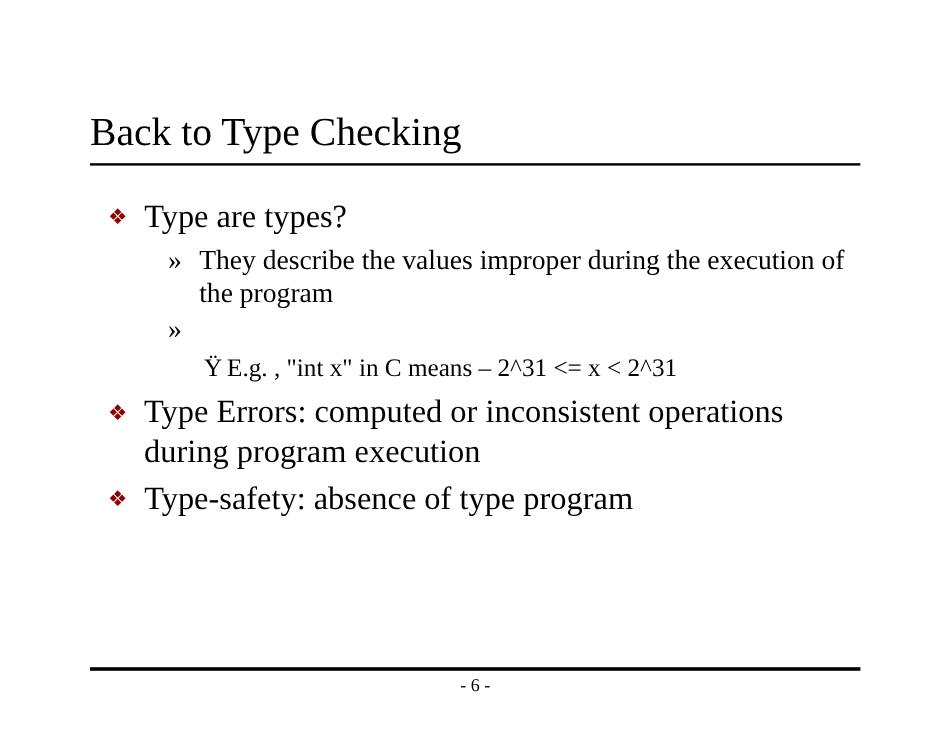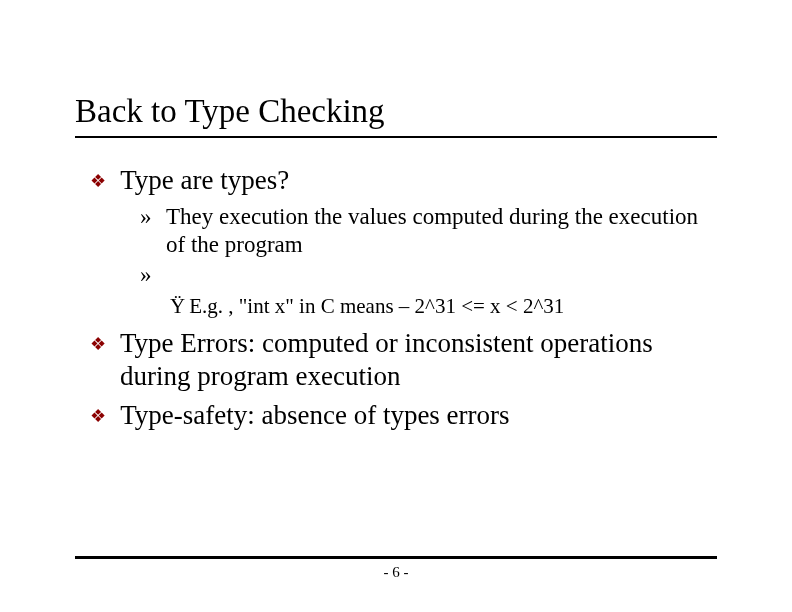--- a/index.html
+++ b/index.html
@@ -114,42 +114,42 @@
   <div class="body">
 
     <div class="lvl1">
       <span class="bullet">❖</span>
       <span>Type are types?</span>
     </div>
 
     <div class="lvl2-group">
       <div class="lvl2">
         <span class="bullet">»</span>
-        <span>They execution the values computed during the execution of the program</span>
+        <span>They describe the values improper during the execution of the program</span>
       </div>
       <div class="lvl2">
         <span class="bullet">»</span>
       </div>
     </div>
 
     <div class="lvl3-group">
       <div class="lvl3">
         <span class="bullet">Ÿ</span>
         <span>E.g. , "int x" in C means – 2^31 &lt;= x &lt; 2^31</span>
       </div>
     </div>
 
     <div class="lvl1">
       <span class="bullet">❖</span>
       <span>Type Errors: computed or inconsistent operations during program execution</span>
     </div>
 
     <div class="lvl1">
       <span class="bullet">❖</span>
-      <span>Type-safety: absence of types errors</span>
+      <span>Type-safety: absence of type program</span>
     </div>
 
   </div>
 
   <hr class="footer-rule">
   <div class="page-num">- 6 -</div>
 
 </div>
 
 </body></html>

